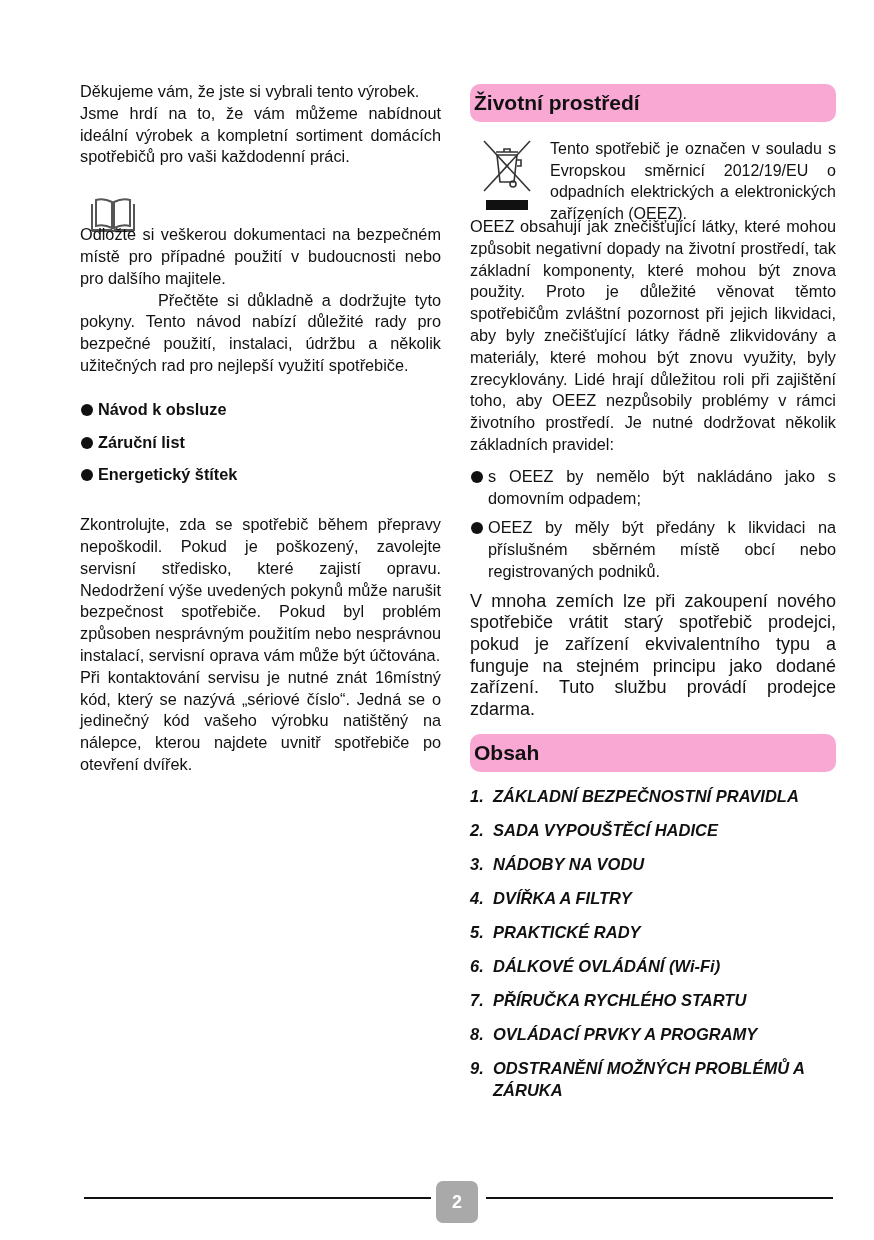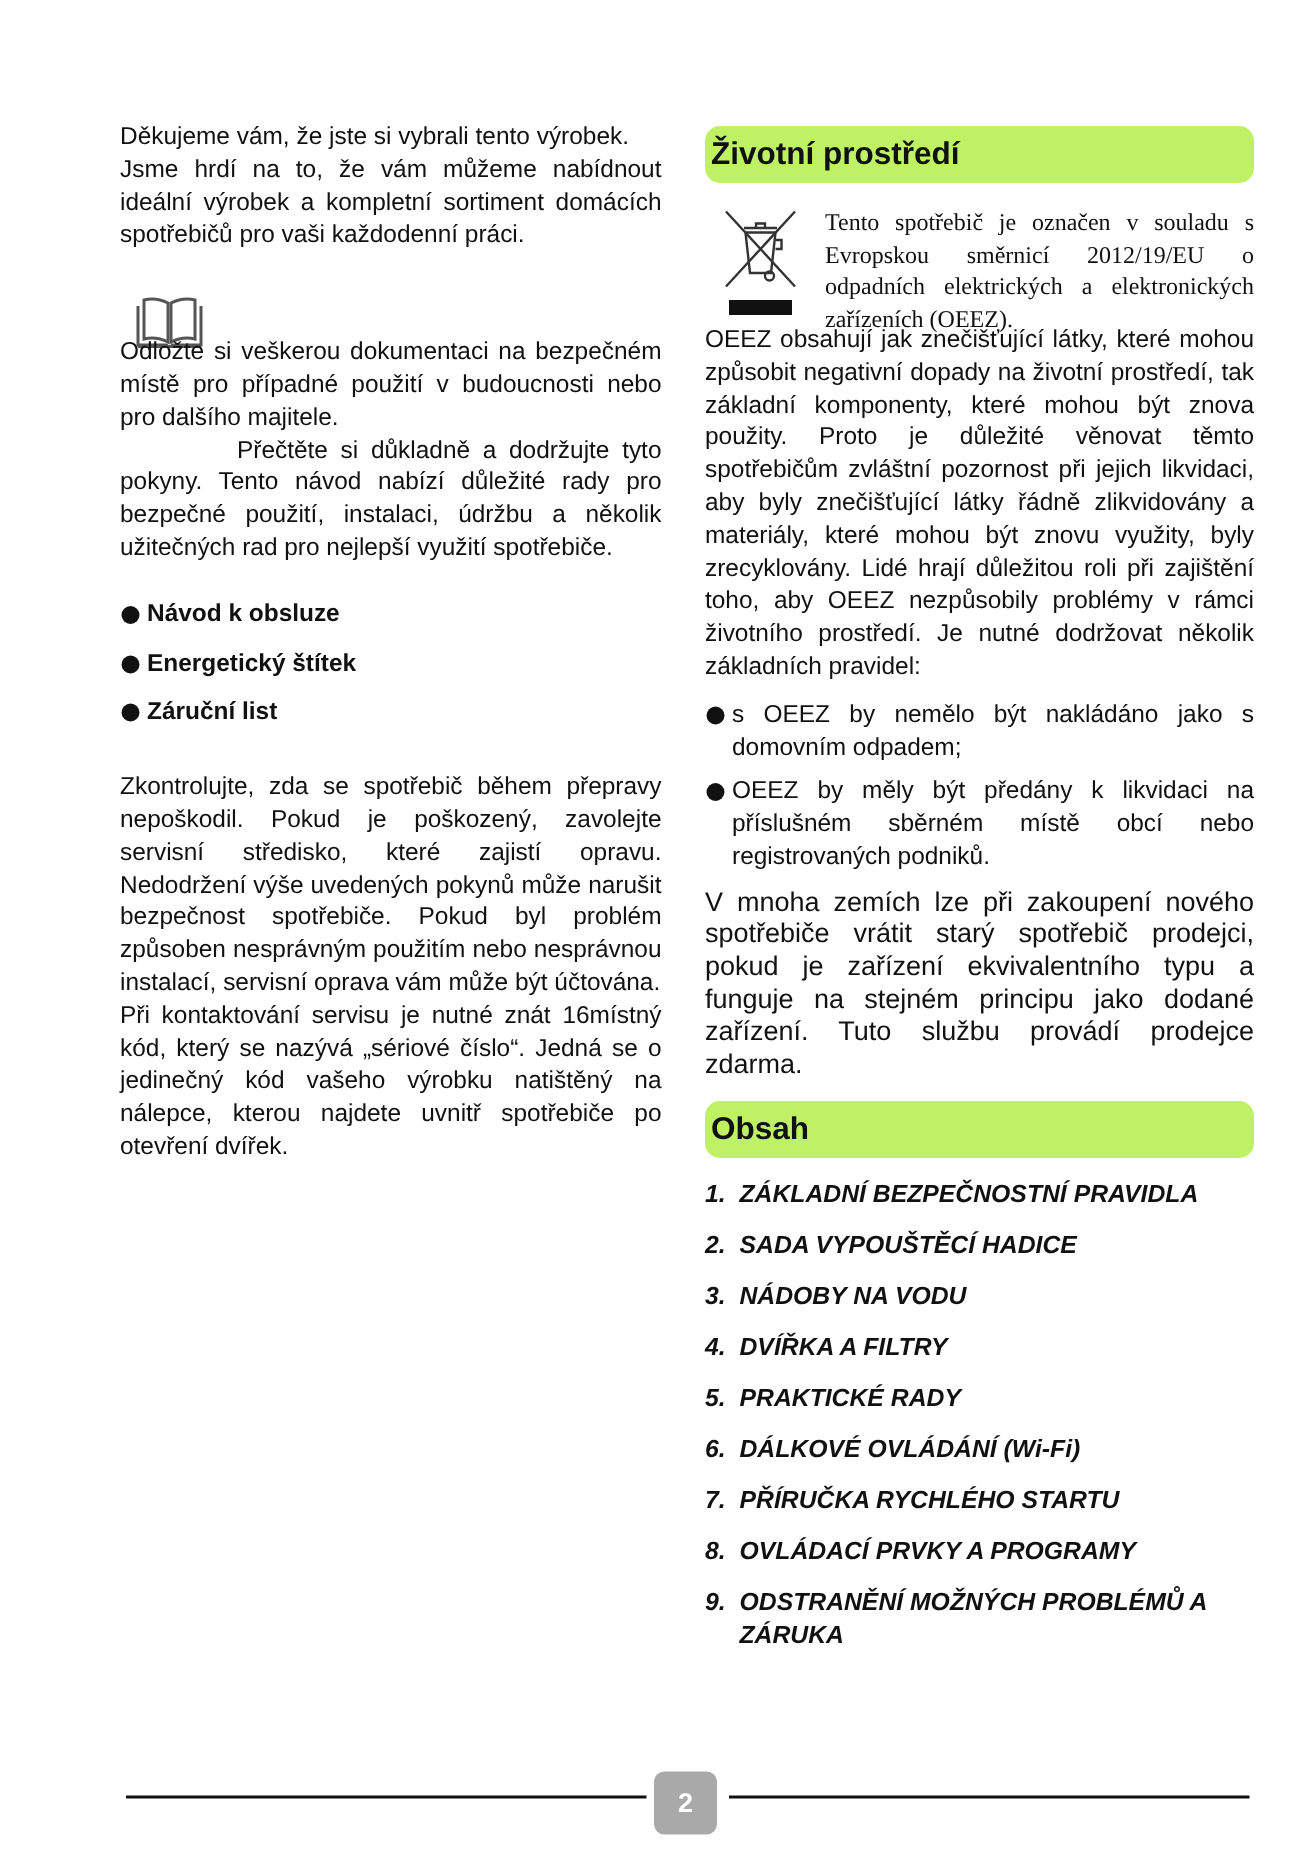--- a/index.html
+++ b/index.html
@@ -9,22 +9,22 @@
   .col-left { left: 80px; top: 81px; width: 361px; }
   .col-right { left: 470px; top: 84px; width: 366px; }
   .just { text-align: justify; margin: 0; }
   .gap { height: 22px; }
   .book-icon { display: block; width: 50px; height: 36px; margin-top: 0px; margin-bottom: -10px; margin-left: 8px; }
   .indent-first { text-indent: 78px; }
   .bullets { list-style: none; margin: 0; padding: 0; }
   .bullets li { position: relative; padding-left: 18px; }
   .bullets.left li { margin-bottom: 11px; font-weight: bold; }
   .bullets li .dot { position: absolute; left: 1px; top: 5px; width: 12px; height: 12px; border-radius: 50%; background: #111; }
-  .section-head { background: #bef264; border-radius: 10px; height: 38px; font-weight: bold; font-size: 21px; line-height: 38px; padding-left: 4px; margin: 0; }
-  .weee-wrap { position: relative; min-height: 88px; margin-top: 15px; font-family: Liberation Serif, serif; }
+  .section-head { background: #f9a8d4; border-radius: 10px; height: 38px; font-weight: bold; font-size: 21px; line-height: 38px; padding-left: 4px; margin: 0; }
+  .weee-wrap { position: relative; min-height: 88px; margin-top: 15px; }
   .weee-icon { position: absolute; left: 12px; top: 0px; width: 50px; height: 74px; }
   .weee-text { margin-left: 80px; text-align: justify; font-size: 16px; line-height: 21.5px; }
   .right-bullets li { text-align: justify; margin-bottom: 8px; }
   .right-bullets li .dot { top: 5px; }
   .toc { list-style: none; margin: 14px 0 0 0; padding: 0; }
   .toc li { font-weight: bold; font-style: italic; font-size: 16.5px; line-height: 21.5px; margin-bottom: 12.5px; position: relative; padding-left: 23px; }
   .toc li .num { position: absolute; left: 0; top: 0; }
   .footer-line { position: absolute; top: 1197px; height: 2px; background: #111; }
   .footer-line.l { left: 84px; width: 347px; }
   .footer-line.r { left: 486px; width: 347px; }
@@ -42,22 +42,22 @@
     <path d="M4 6 V32 H24 M46 6 V32 H26" fill="none" stroke="#555" stroke-width="2"></path>
     <path d="M8 2 V28 Q16 26 24 30 V4 Q16 0 8 2 Z" fill="#fff" stroke="#555" stroke-width="2"></path>
     <path d="M42 2 V28 Q34 26 26 30 V4 Q34 0 42 2 Z" fill="#fff" stroke="#555" stroke-width="2"></path>
     <path d="M4 32 H46 V34 H4 Z" fill="#555"></path>
   </svg>
   <p class="just">Odložte si veškerou dokumentaci na bezpečném místě pro případné použití v budoucnosti nebo pro dalšího majitele.</p>
   <p class="just indent-first">Přečtěte si důkladně a dodržujte tyto pokyny. Tento návod nabízí důležité rady pro bezpečné použití, instalaci, údržbu a několik užitečných rad pro nejlepší využití spotřebiče.</p>
   <div class="gap"></div>
   <ul class="bullets left">
     <li><span class="dot"></span><span>Návod k obsluze</span></li>
+    <li><span class="dot"></span><span>Záruční list</span></li>
     <li><span class="dot"></span><span>Energetický štítek</span></li>
-    <li><span class="dot"></span><span>Záruční list</span></li>
   </ul>
   <div class="gap" style="height:17px"></div>
   <p class="just">Zkontrolujte, zda se spotřebič během přepravy nepoškodil. Pokud je poškozený, zavolejte servisní středisko, které zajistí opravu. Nedodržení výše uvedených pokynů může narušit bezpečnost spotřebiče. Pokud byl problém způsoben nesprávným použitím nebo nesprávnou instalací, servisní oprava vám může být účtována.</p>
   <p class="just">Při kontaktování servisu je nutné znát 16místný kód, který se nazývá „sériové číslo“. Jedná se o jedinečný kód vašeho výrobku natištěný na nálepce, kterou najdete uvnitř spotřebiče po otevření dvířek.</p>
 </div>
 
 <div class="col col-right">
   <h2 class="section-head">Životní prostředí</h2>
   <div class="weee-wrap">
     <svg class="weee-icon" viewBox="0 0 50 74">

